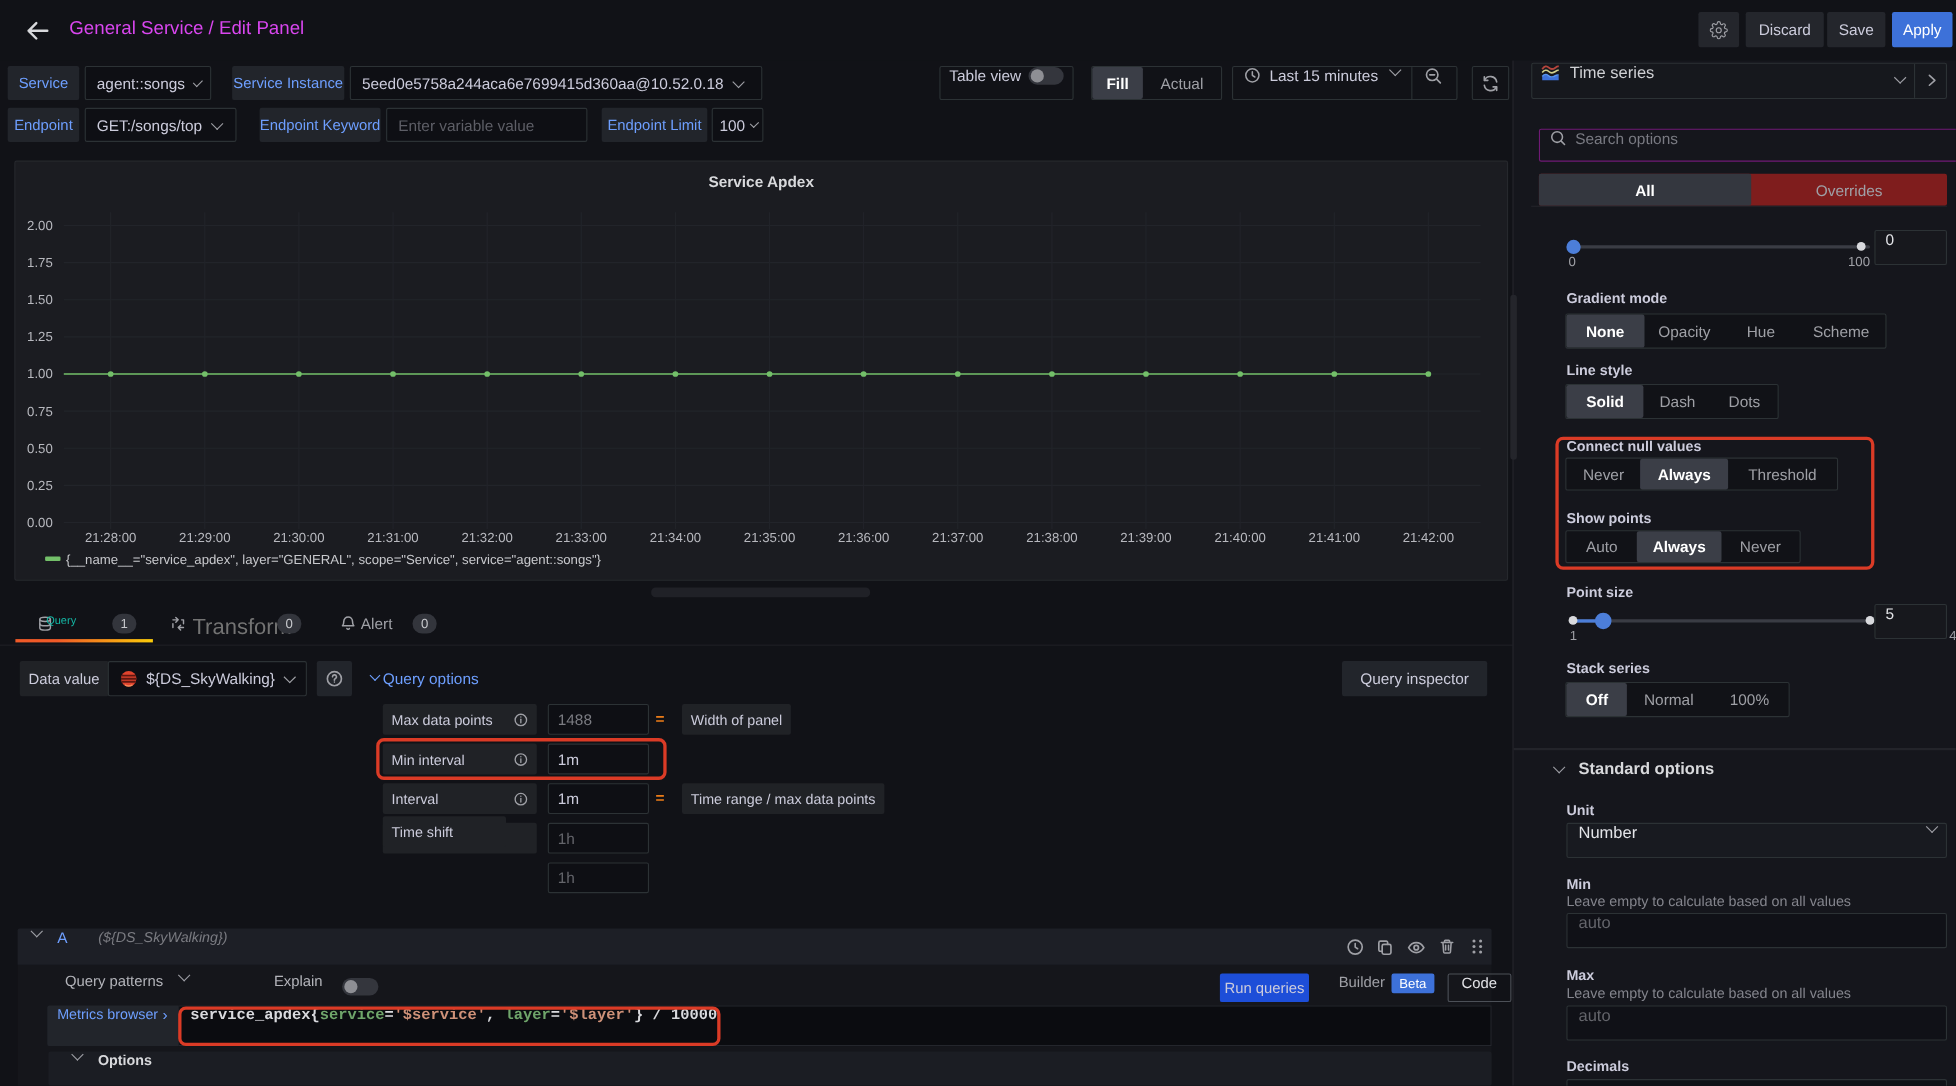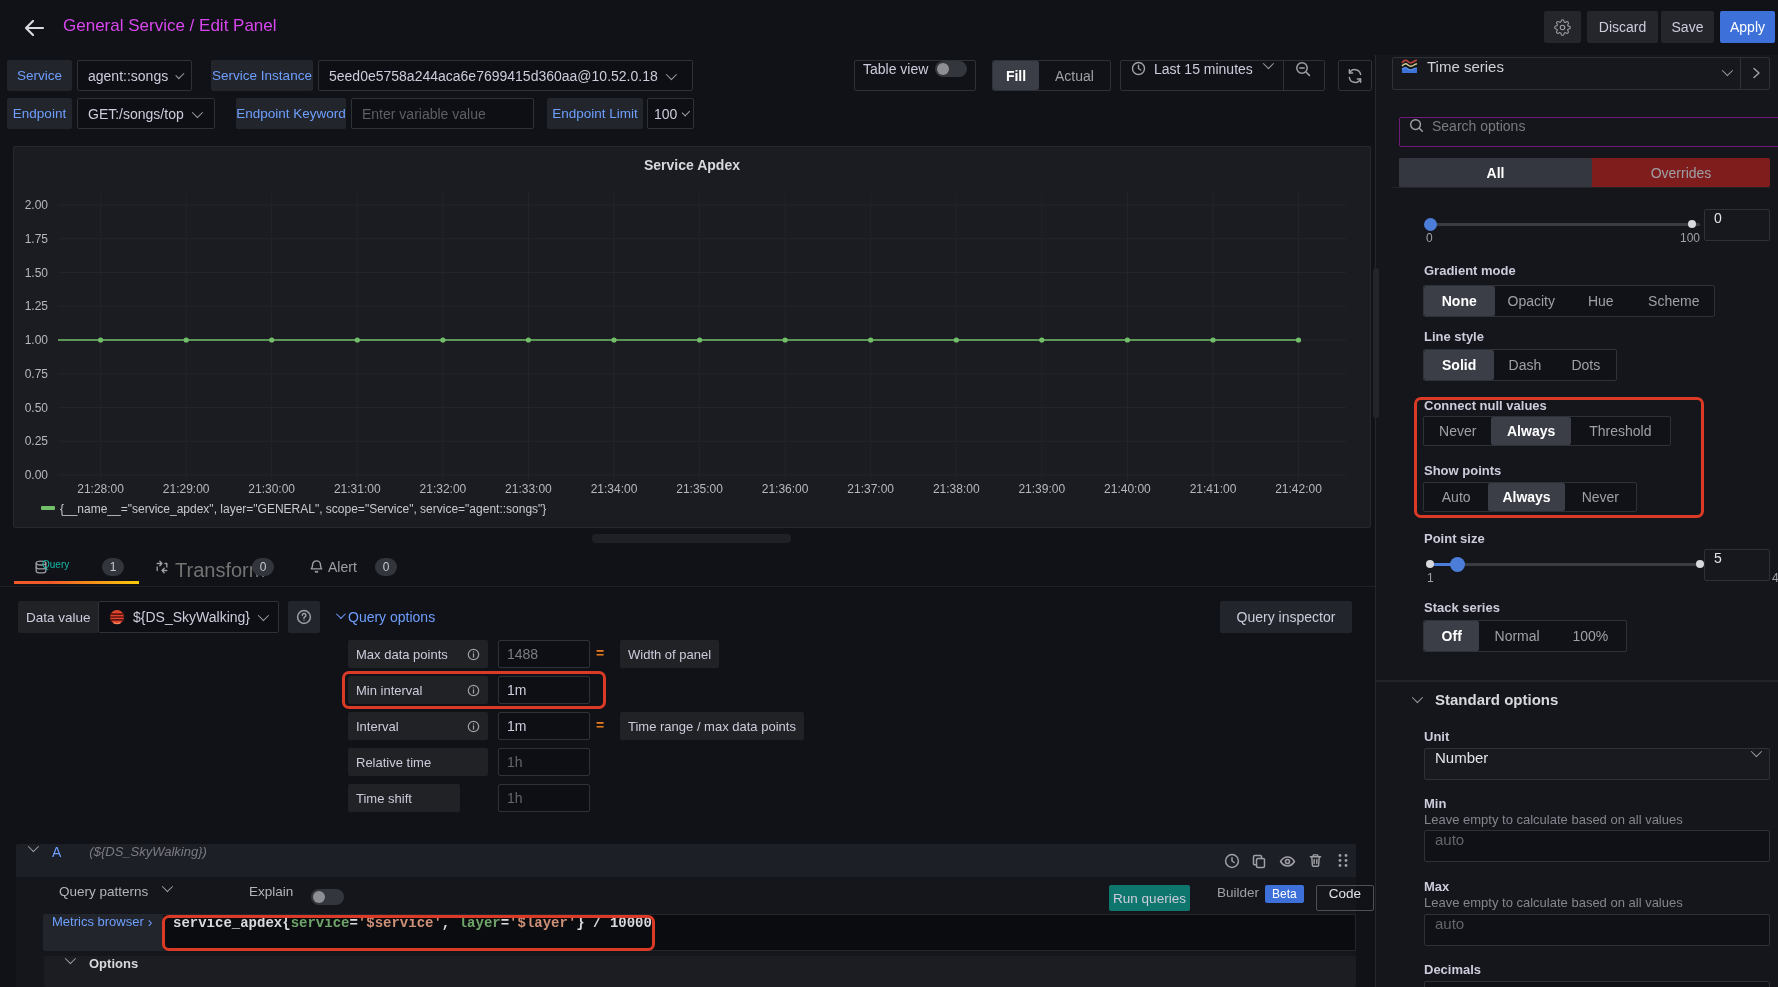--- a/index.html
+++ b/index.html
@@ -244,21 +244,21 @@
       <path d="M8 7.2v4" class="ic" stroke-width="1.3"></path>
       <circle cx="8" cy="4.8" r=".8" fill="#9fa0a6" stroke="none"></circle>
     </svg></div>
 <div class="ab inp" style="left:498px;top:712px;width:92px;color:#ccccdc;font-weight:500">1m</div>
 <div class="ab" style="left:596px;top:717px;color:#eb7b18;font-size:14px;font-weight:700">=</div>
 <div class="ab kvlbl" style="left:620px;top:712px">Time range / max data points</div>
 
 <div class="ab kvlbl" style="left:348px;top:748px;width:140px">Relative time</div>
 <div class="ab inp" style="left:498px;top:748px;width:92px;color:#64656b">1h</div>
 
-<div class="ab kvlbl" style="left:348px;top:784px;width:112px">Time shift</div>
+<div class="ab kvlbl" style="left:348px;top:742px;width:112px">Time shift</div>
 <div class="ab inp" style="left:498px;top:784px;width:92px;color:#64656b">1h</div>
 
 <div class="ab" style="left:16px;top:877px;width:1340px;height:110px;background:#15161b"></div>
 <div class="ab flex" style="left:16px;top:844px;width:1340px;height:33px;background:#1d1f26;border-radius:2px 2px 0 0;padding:0 12px">
   <span class="chev" style="margin:0 0 3px 0"></span>
   <span style="margin-left:16px;font-size:14px;font-weight:500;color:#6e9fff">A</span>
   <span style="margin-left:28px;font-size:13px;font-style:italic;color:#7b7c82">(${DS_SkyWalking})</span>
 </div>
 <svg class="ab" style="left:1224px;top:853px" width="16" height="16" viewBox="0 0 16 16">
     <circle cx="8" cy="8" r="6.4" class="ic"></circle>
@@ -284,21 +284,21 @@
       <circle cx="4" cy="12.5" r="1.4"></circle>
       <circle cx="10" cy="12.5" r="1.4"></circle>
     </g>
   </svg>
 
 <div class="ab flex" style="left:59px;top:884px;height:27px;font-size:13.5px;color:#b3b4ba">Query patterns<span class="chev" style="margin-left:14px"></span></div>
 <div class="ab flex" style="left:249px;top:884px;height:27px;font-size:13.5px;color:#b3b4ba">Explain</div>
 <span class="ab" style="left:311px;top:889px;width:33px;height:16px;background:#34363d;border-radius:8px">
     <span style="position:absolute;left:2px;top:2px;width:12px;height:12px;border-radius:50%;background:#8e8f94"></span>
   </span>
-<div class="ab btn" style="left:1109px;top:885px;width:81px;height:26px;background:#0f766e;font-size:13.5px">Run queries</div>
+<div class="ab btn" style="left:1109px;top:885px;width:81px;height:26px;background:#1d4ed8;font-size:13.5px">Run queries</div>
 <div class="ab flex" style="left:1217px;top:885px;height:26px">
   <span style="font-size:13.5px;color:#9fa0a6">Builder</span>
   <span style="margin-left:6px;background:#3d71d9;color:#fff;font-size:12px;font-weight:500;padding:2px 7px;border-radius:2px">Beta</span>
   <span class="flex" style="margin-left:12px;border:1px solid #4c5057;border-radius:2px;height:26px;padding:0 12px;font-size:13.5px;color:#e3e4e8">Code</span>
 </div>
 
 <div class="ab flex" style="left:43px;top:914px;width:119px;height:37px;background:#22252b;border-radius:2px 0 0 2px;padding:0 9px;font-size:13px;font-weight:500;color:#6e9fff;white-space:nowrap">Metrics browser<span style="margin-left:4px;font-size:14px">›</span></div>
 <div class="ab flex" style="left:162px;top:914px;width:1194px;height:37px;background:#0b0c10;border:1px solid #24262c;font-family:'Liberation Mono',monospace;font-size:14px;font-weight:700;padding:0 10px;color:#d9dade;white-space:nowrap">
     <span>service_apdex{</span>
     <span style="color:#6fa56a">service</span>

